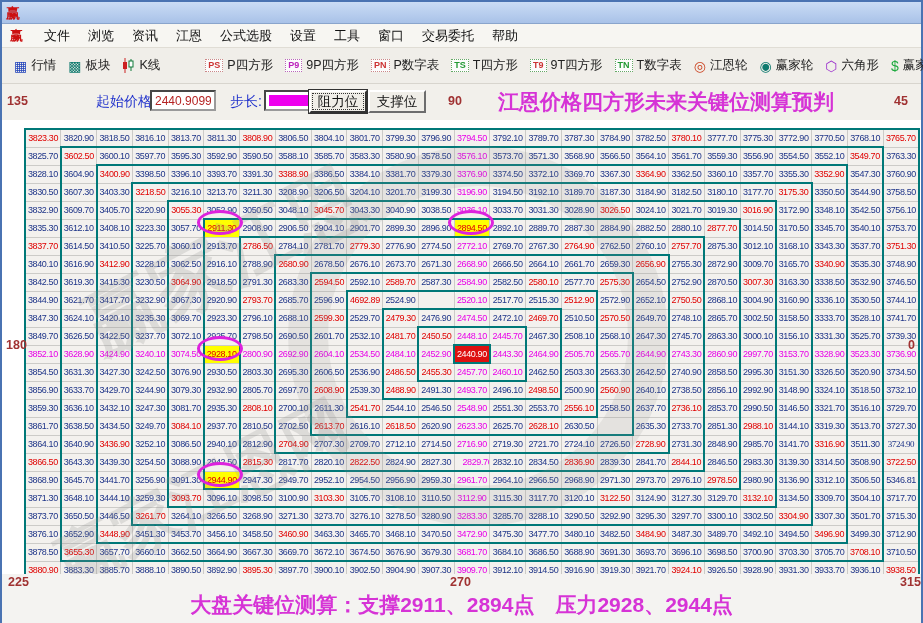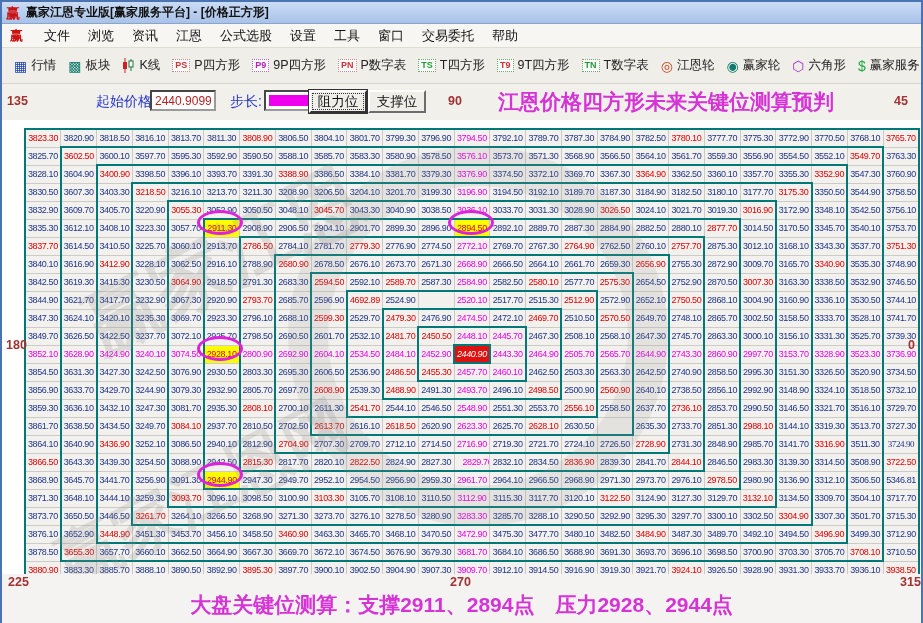--- a/index.html
+++ b/index.html
@@ -54,21 +54,20 @@
   .statusbar { height:34px; background:#f4f3f1; text-align:center; }
   .statusbar span { color:#d633d6; font-size:21px; font-weight:bold; }
 </style>
 </head>
 <body>
 
 <div class="window">
 
   <div class="titlebar">
     <span class="logo">赢</span>
-    <span class="ttl">赢家江恩专业版[赢家服务平台] - [价格正方形]</span>
   </div>
 
   <div class="menubar">
     <span class="logo">赢</span>
     <span id="menu-items"><span class="menu-item">文件</span><span class="menu-item">浏览</span><span class="menu-item">资讯</span><span class="menu-item">江恩</span><span class="menu-item">公式选股</span><span class="menu-item">设置</span><span class="menu-item">工具</span><span class="menu-item">窗口</span><span class="menu-item">交易委托</span><span class="menu-item">帮助</span></span>
   </div>
 
   <div class="toolbar" id="toolbar-items">
       <div class="tool">
         <span class="glyph" style="color: rgb(34, 68, 187);">▦</span>
@@ -83,21 +82,21 @@
           <svg width="13" height="15" viewBox="0 0 13 15" xmlns="http://www.w3.org/2000/svg">
             <line x1="3" y1="0" x2="3" y2="15" stroke="#cc2222" stroke-width="1"></line>
             <rect x="1" y="4" width="4" height="7" fill="#cc2222"></rect>
             <line x1="9" y1="1" x2="9" y2="13" stroke="#117a3a" stroke-width="1"></line>
             <rect x="7" y="3" width="4" height="6" fill="#fff" stroke="#117a3a"></rect>
           </svg>
         </span>
         <span>K线</span>
       </div>
       <div class="tool">
-        <span class="badge" style="color: rgb(204, 51, 51); border: 1px dotted rgb(204, 136, 136);">PS</span>
+        <span class="badge" style="color: rgb(204, 51, 51); border: 1px dotted rgb(204, 136, 136); margin-left: 33px;">PS</span>
         <span>P四方形</span>
       </div>
       <div class="tool">
         <span class="badge" style="color: rgb(187, 34, 187); border: 1px dotted rgb(187, 102, 187);">P9</span>
         <span>9P四方形</span>
       </div>
       <div class="tool">
         <span class="badge" style="color: rgb(204, 51, 51); border: 1px dotted rgb(204, 136, 136);">PN</span>
         <span>P数字表</span>
       </div>
@@ -480,21 +479,21 @@
             <td class="m" style="border-left: 2px solid rgb(0, 120, 120); border-right: 2px solid rgb(0, 120, 120);">3424.90</td>
             <td class="m" style="border-left: 2px solid rgb(0, 120, 120); border-right: 2px solid rgb(0, 120, 120);">3240.10</td>
             <td class="m" style="border-left: 2px solid rgb(0, 120, 120); border-right: 2px solid rgb(0, 120, 120);">3074.50</td>
             <td class="key" style="border-left: 2px solid rgb(0, 120, 120); border-right: 2px solid rgb(0, 120, 120);">2928.10</td>
             <td class="m" style="border-left: 2px solid rgb(0, 120, 120); border-right: 2px solid rgb(0, 120, 120);">2800.90</td>
             <td class="m" style="border-left: 2px solid rgb(0, 120, 120); border-right: 2px solid rgb(0, 120, 120);">2692.90</td>
             <td class="m" style="border-left: 2px solid rgb(0, 120, 120); border-right: 2px solid rgb(0, 120, 120);">2604.10</td>
             <td class="m" style="border-left: 2px solid rgb(0, 120, 120); border-right: 2px solid rgb(0, 120, 120);">2534.50</td>
             <td class="m" style="border-left: 2px solid rgb(0, 120, 120); border-right: 2px solid rgb(0, 120, 120);">2484.10</td>
             <td class="m" style="border-left: 2px solid rgb(0, 120, 120); border-right: 2px solid rgb(0, 120, 120);">2452.90</td>
-            <td class="sel" style="border-width: 2px; border-style: solid; border-color: rgb(0, 120, 120); font-style: italic;">2440.90</td>
+            <td class="sel" style="border-width: 2px; border-style: solid; border-color: rgb(0, 120, 120);">2440.90</td>
             <td class="m" style="border-left: 2px solid rgb(0, 120, 120); border-right: 2px solid rgb(0, 120, 120);">2443.30</td>
             <td class="m" style="border-left: 2px solid rgb(0, 120, 120); border-right: 2px solid rgb(0, 120, 120);">2464.90</td>
             <td class="m" style="border-left: 2px solid rgb(0, 120, 120); border-right: 2px solid rgb(0, 120, 120);">2505.70</td>
             <td class="m" style="border-left: 2px solid rgb(0, 120, 120); border-right: 2px solid rgb(0, 120, 120);">2565.70</td>
             <td class="m" style="border-left: 2px solid rgb(0, 120, 120); border-right: 2px solid rgb(0, 120, 120);">2644.90</td>
             <td class="m" style="border-left: 2px solid rgb(0, 120, 120); border-right: 2px solid rgb(0, 120, 120);">2743.30</td>
             <td class="m" style="border-left: 2px solid rgb(0, 120, 120); border-right: 2px solid rgb(0, 120, 120);">2860.90</td>
             <td class="m" style="border-left: 2px solid rgb(0, 120, 120); border-right: 2px solid rgb(0, 120, 120);">2997.70</td>
             <td class="m" style="border-left: 2px solid rgb(0, 120, 120); border-right: 2px solid rgb(0, 120, 120);">3153.70</td>
             <td class="m" style="border-left: 2px solid rgb(0, 120, 120); border-right: 2px solid rgb(0, 120, 120);">3328.90</td>

